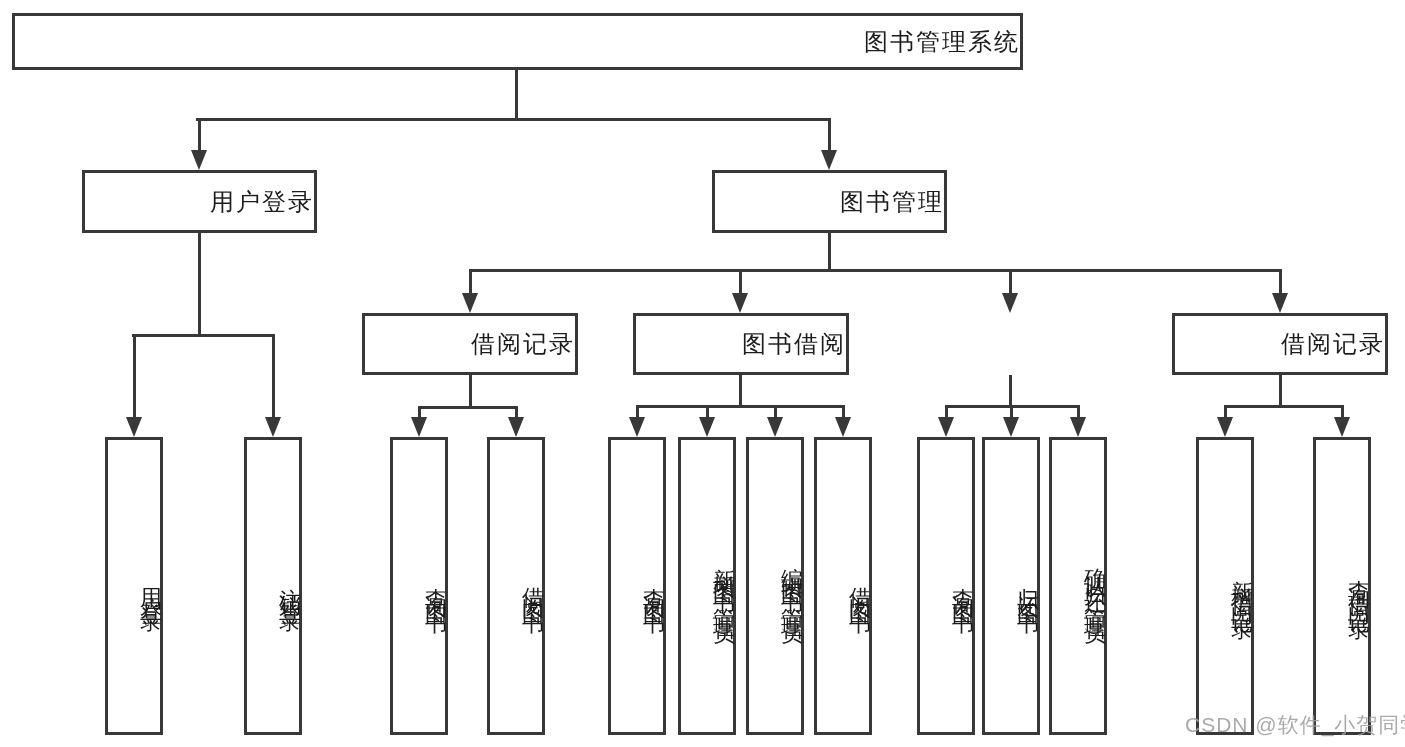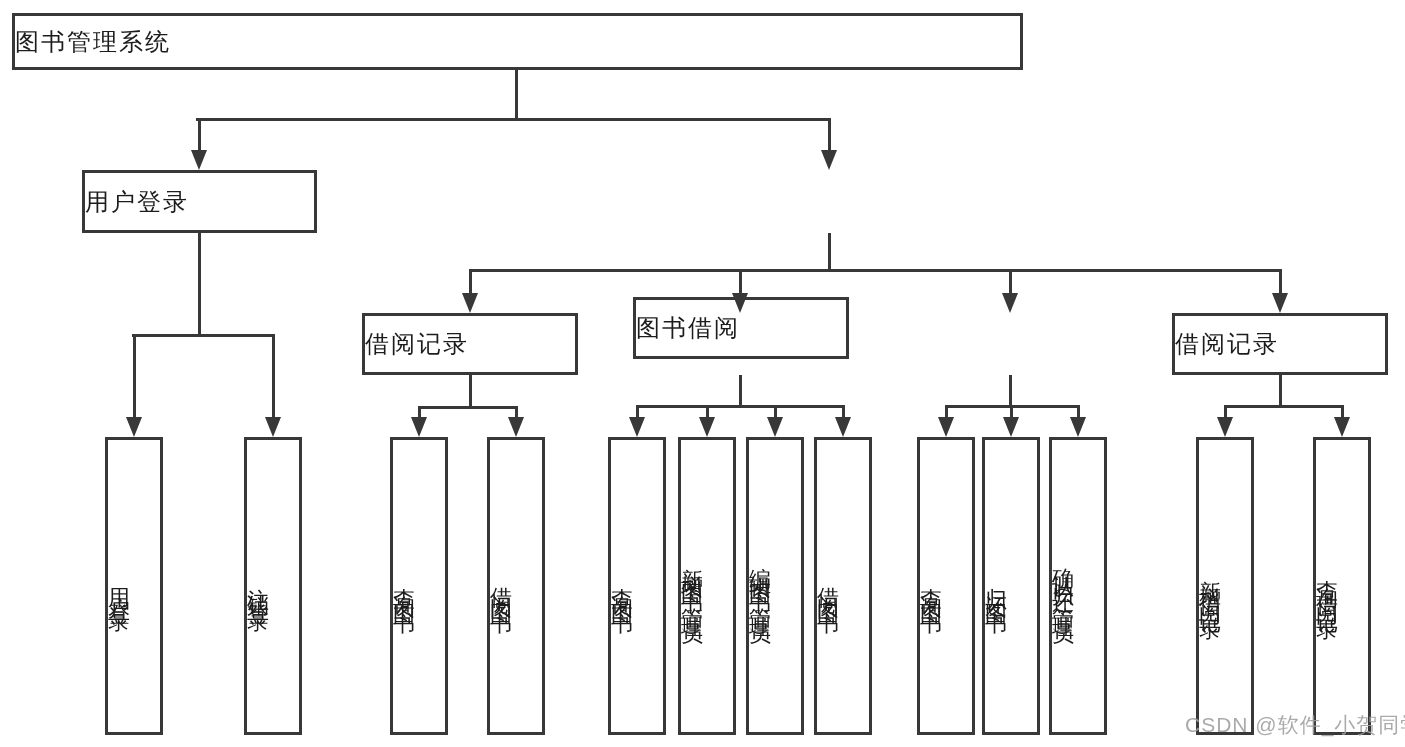--- a/index.html
+++ b/index.html
@@ -16,22 +16,23 @@
     font-family:"Liberation Sans","DejaVu Sans",sans-serif;
     overflow:hidden;
   }
   .box{
     position:absolute;
     background:#fff;
     border:3px solid var(--line);
     box-sizing:border-box;
     display:flex;
     align-items:center;
-    justify-content:flex-start;
+    justify-content:flex-end;
     color:var(--text);
+    font-family:Liberation Mono, monospace;
   }
   .box.h span{
     font-size:24px;
     letter-spacing:2px;
     white-space:nowrap;
   }
   .box.v span{
     writing-mode:vertical-rl;
     text-orientation:mixed;
     font-size:22px;
@@ -66,26 +67,29 @@
 <div id="stage">
 
   <div class="box h" style="left:12px;top:13px;width:1011px;height:57px">
     <span>图书管理系统</span>
   </div>
 
   <div class="box h" style="left:82px;top:170px;width:235px;height:63px">
     <span>用户登录</span>
   </div>
 
+  <div class="box h" style="left:712px;top:170px;width:235px;height:63px">
+    <span>图书管理</span>
+  </div>
 
   <div class="box h" style="left:362px;top:313px;width:216px;height:62px">
     <span>借阅记录</span>
   </div>
 
-  <div class="box h" style="left:633px;top:297px;width:216px;height:62px">
+  <div class="box h" style="left:633px;top:313px;width:216px;height:62px">
     <span>图书借阅</span>
   </div>
 
 
   <div class="box h" style="left:1172px;top:313px;width:216px;height:62px">
     <span>借阅记录</span>
   </div>
 
   <div class="box v" style="left:105px;top:437px;width:58px;height:298px">
     <span>用户登录</span>

